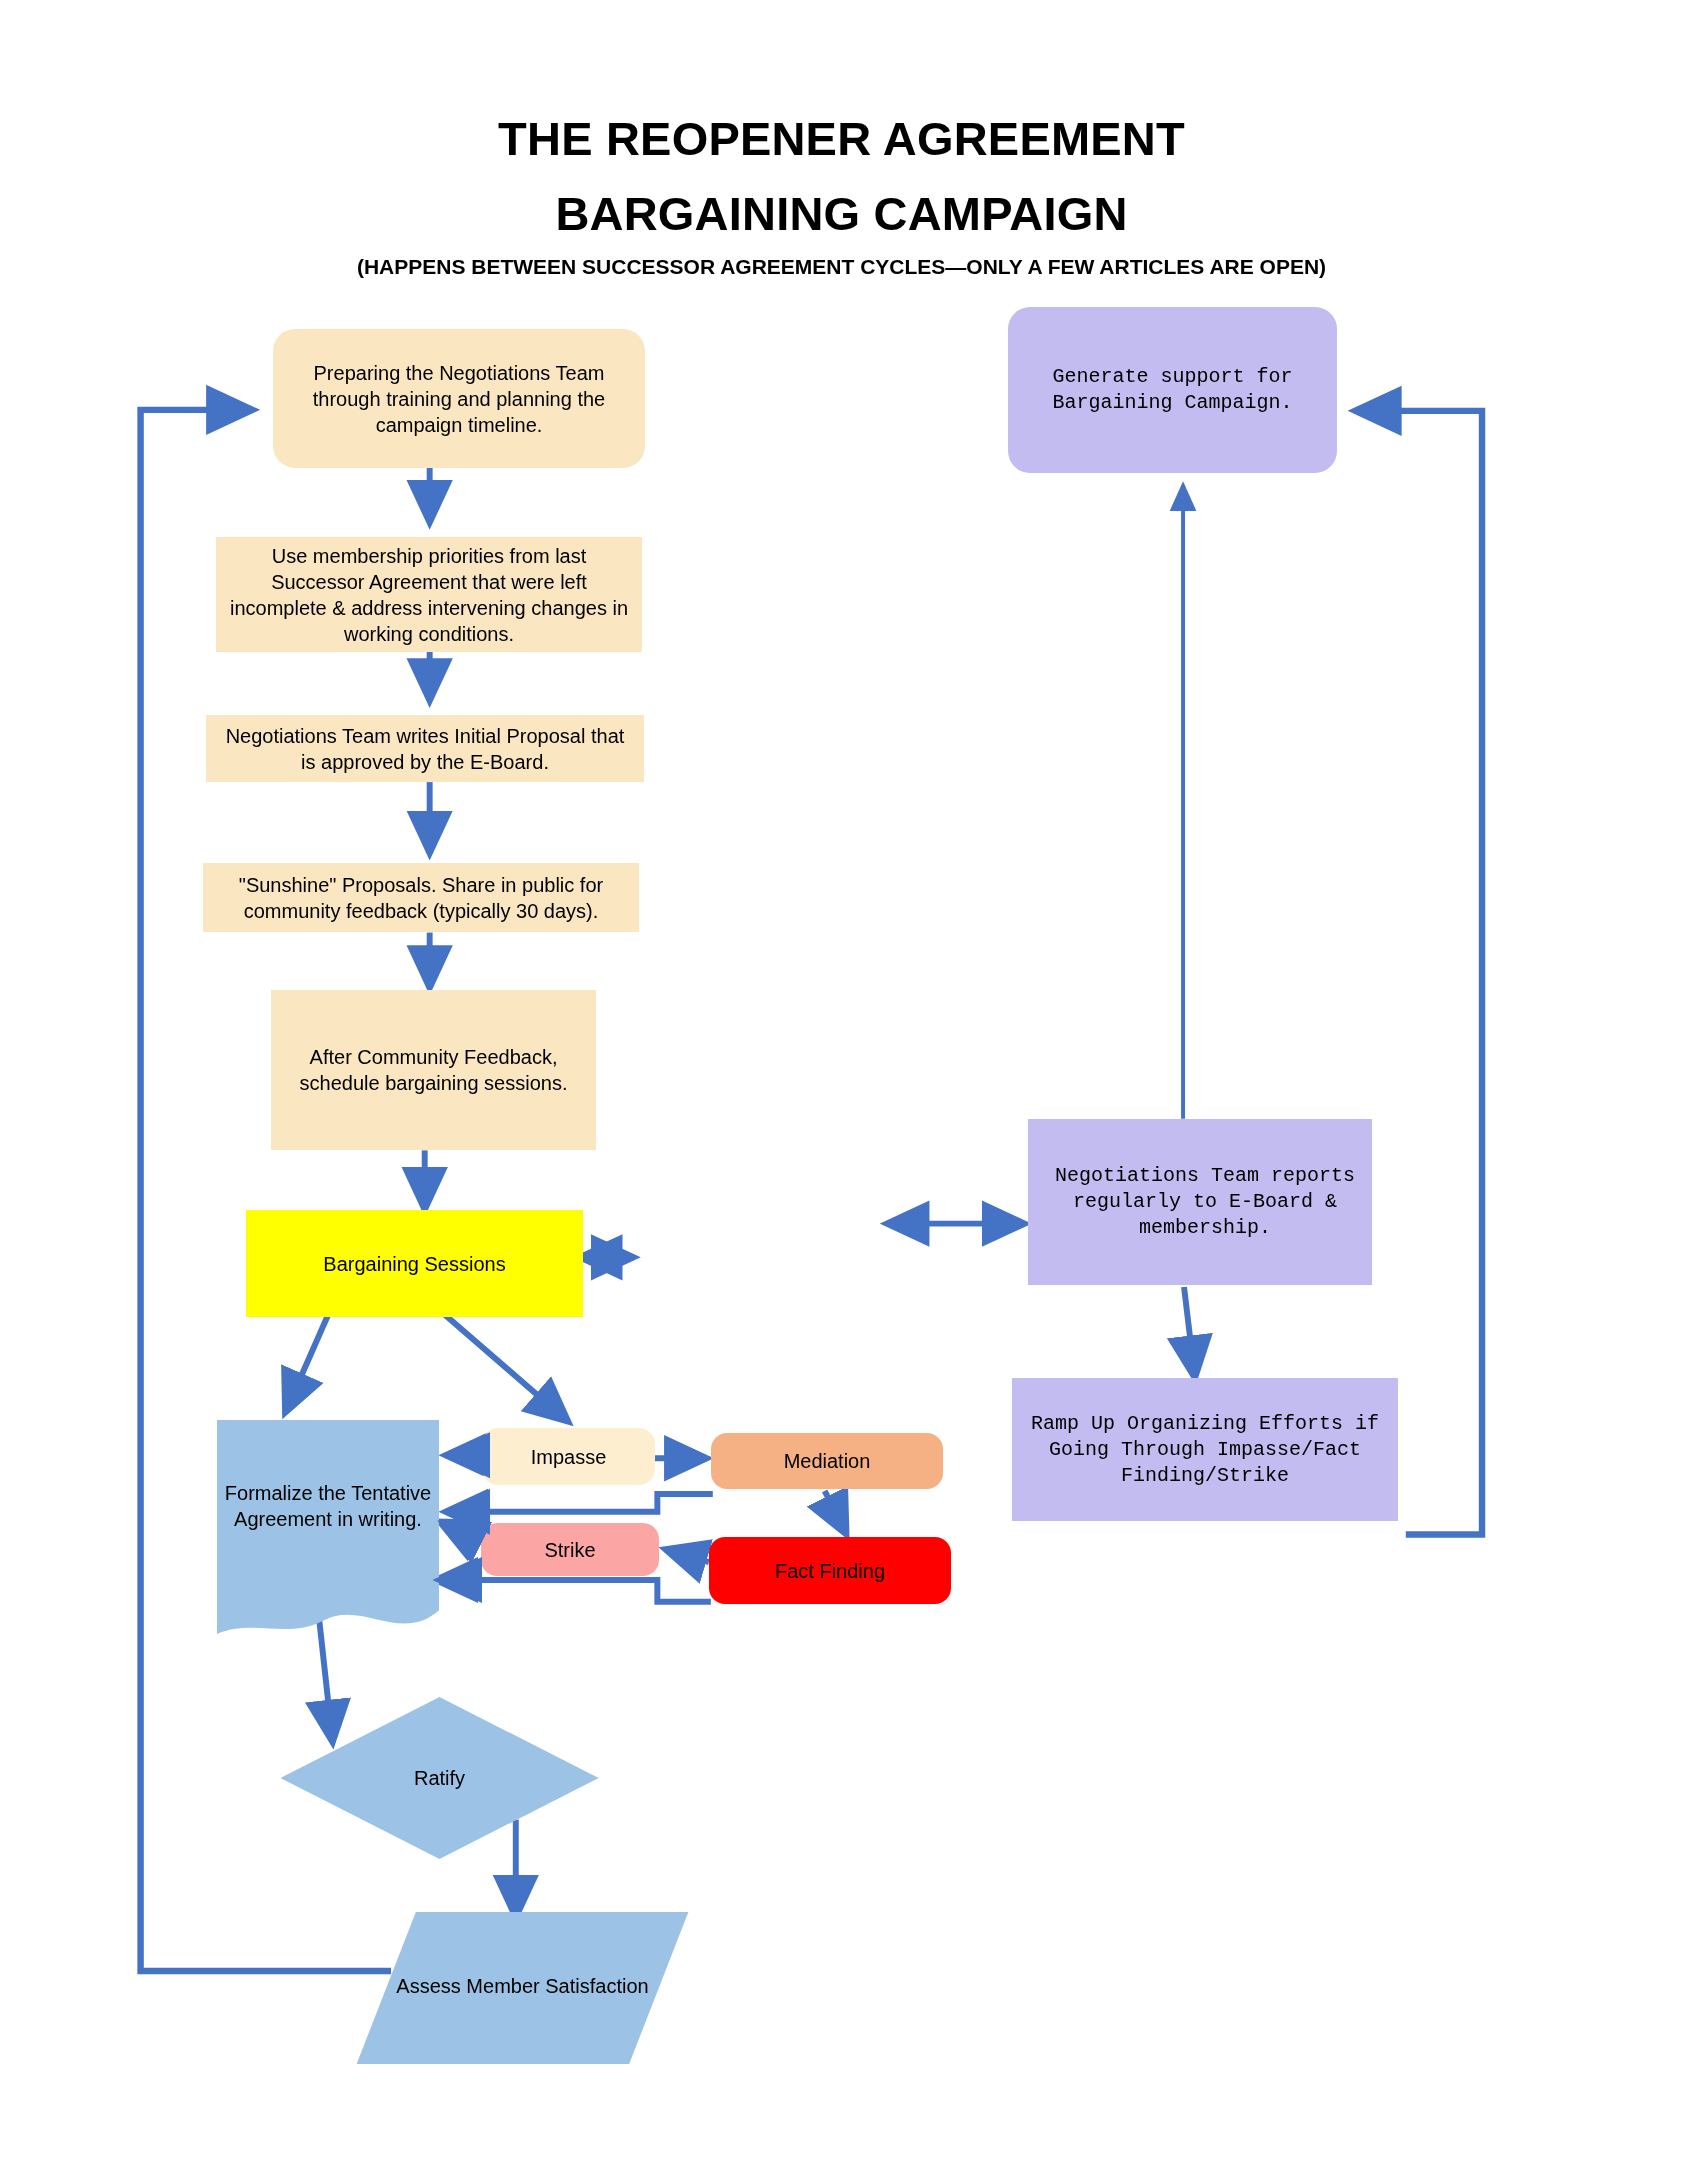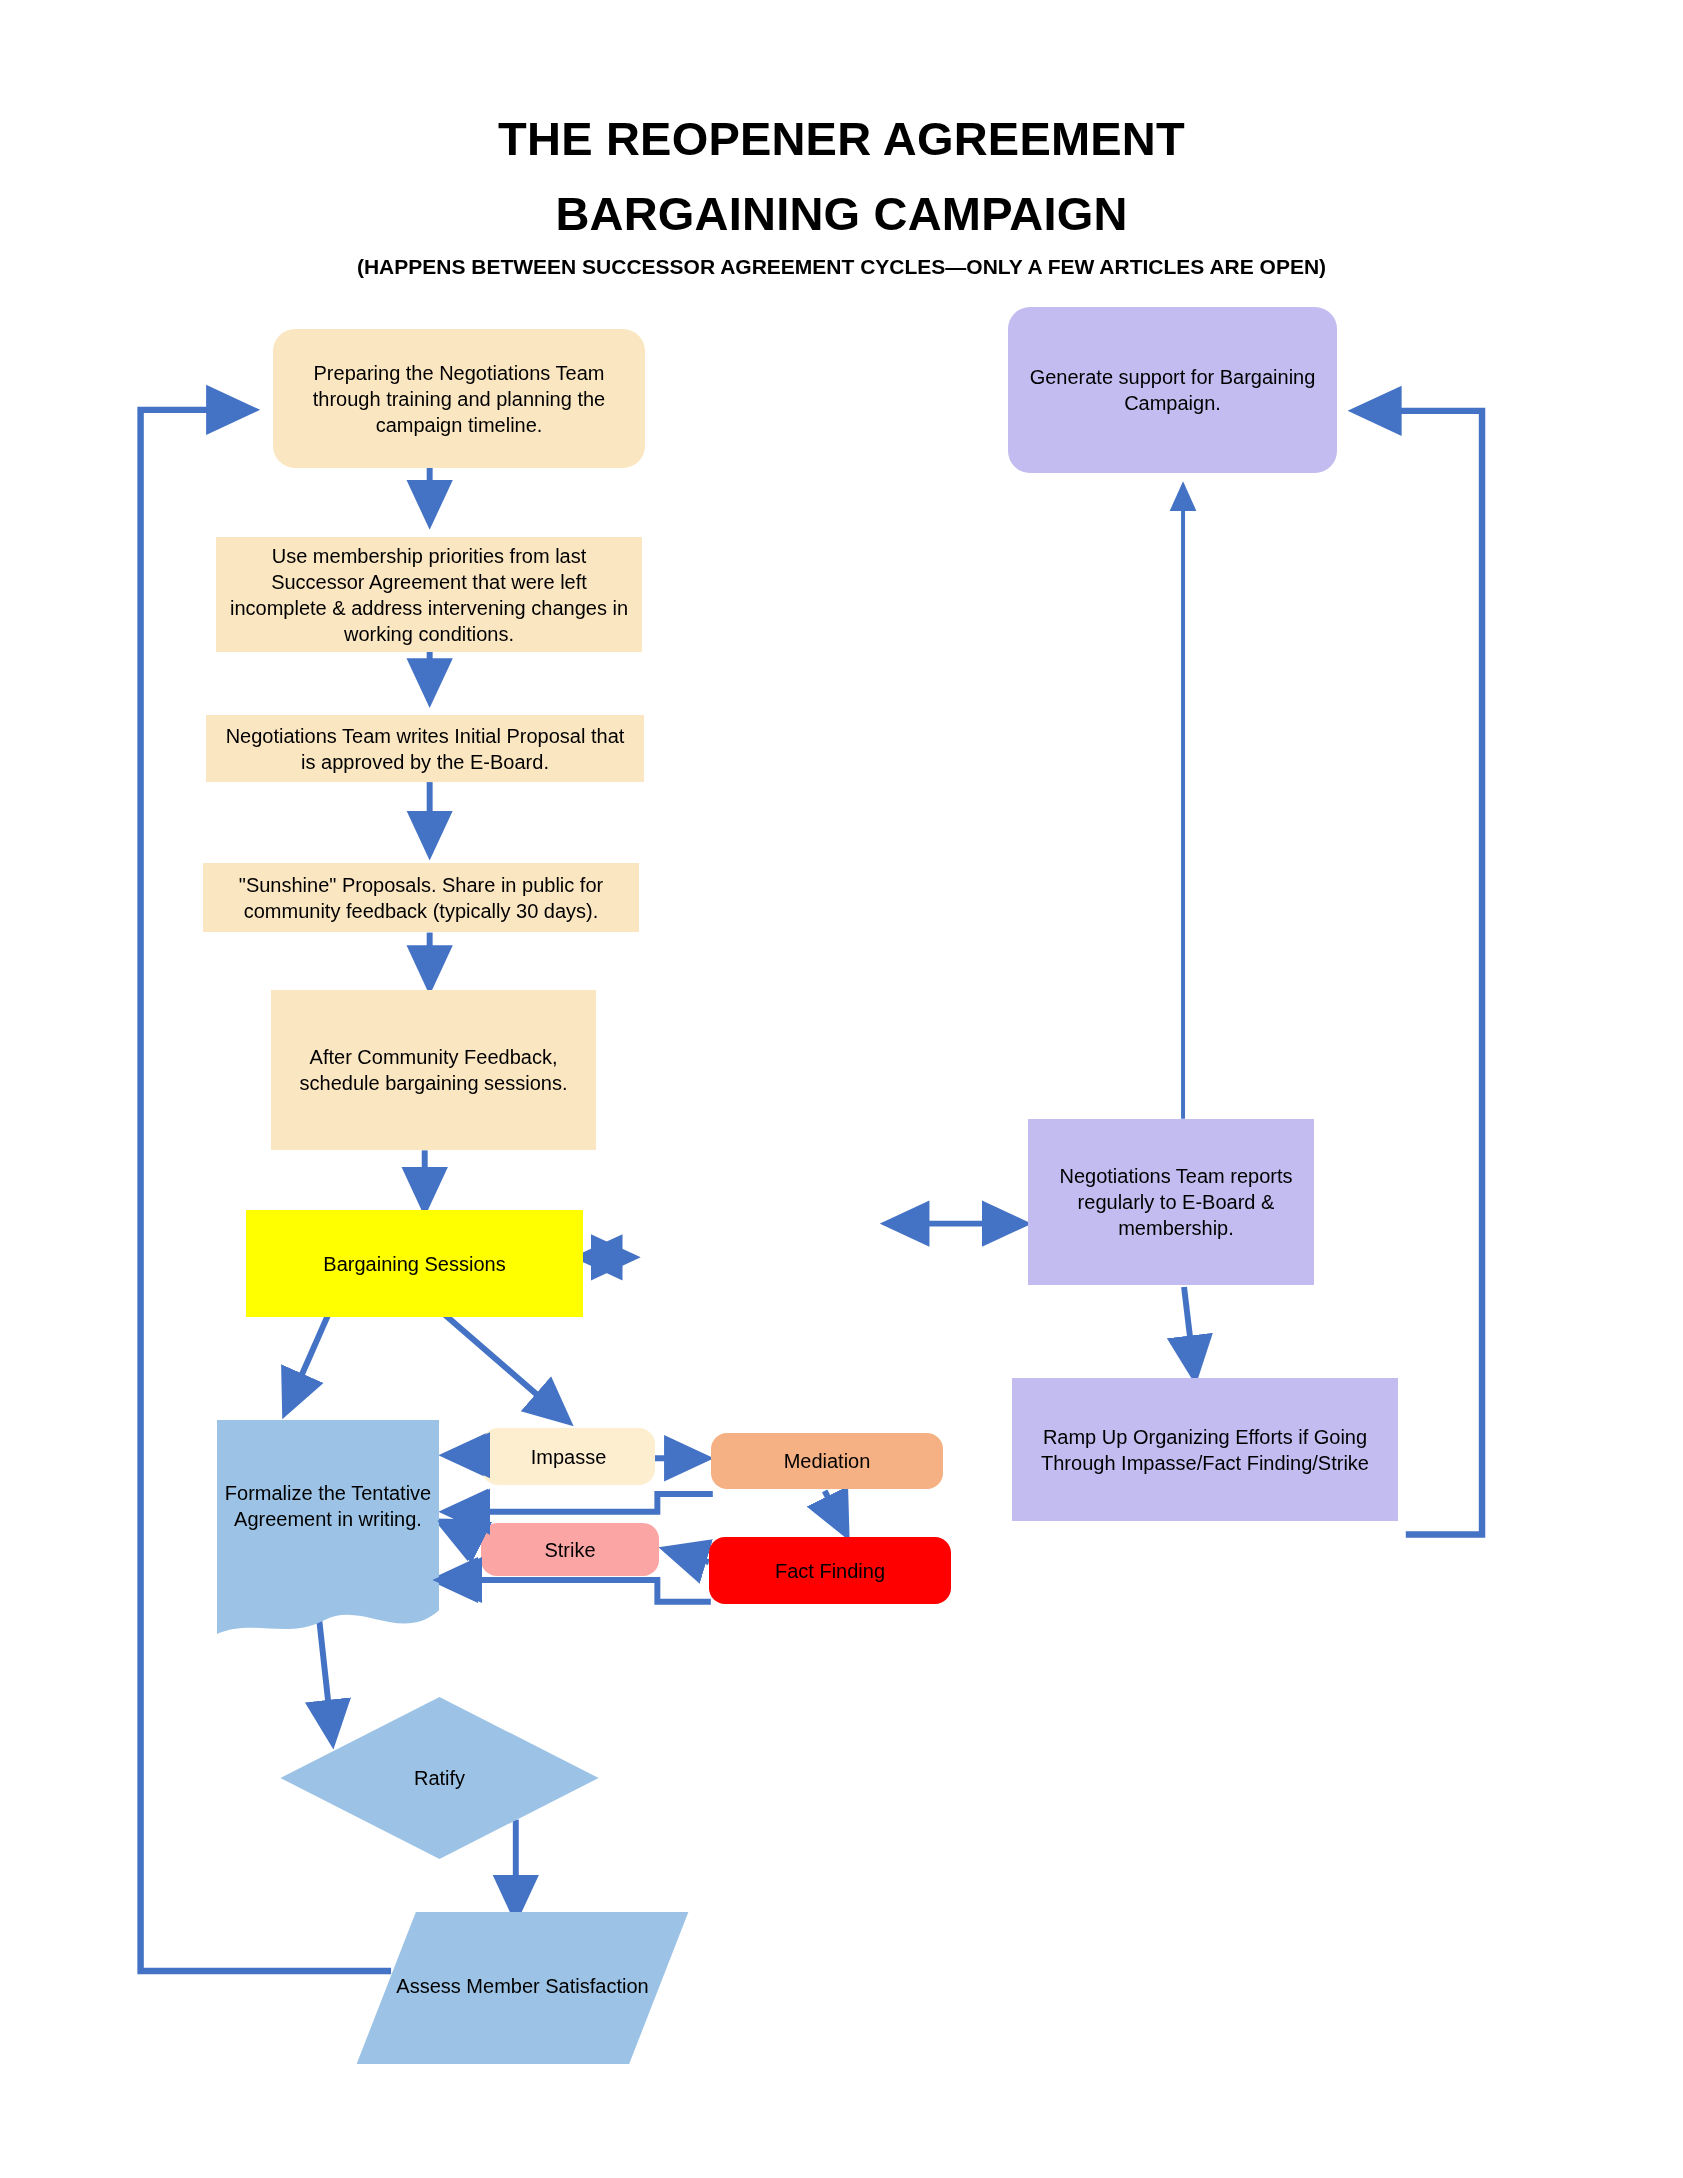--- a/index.html
+++ b/index.html
@@ -38,21 +38,21 @@
     line-height:26px;
     box-sizing:border-box;
     padding:4px 10px;
     z-index:3;
   }
   .node span{display:block;width:100%;}
 
   .cream   {background:#fbe6c2;}
   .cream-l {background:#fdeed0;}
   .yellow  {background:#ffff00;}
-  .purple  {background:#c3bcf0;}
+  .purple  {background:#c3bcf0;font-family:Liberation Mono, monospace;}
   .orange  {background:#f5b183;}
   .pink    {background:#fca5a5;}
   .red     {background:#ff0000;}
 
   .r-lg{border-radius:22px;}
   .r-md{border-radius:16px;}
 
   
   #wires{position:absolute;left:0;top:0;width:1683px;height:2178px;z-index:1;}
   #wires-top{position:absolute;left:0;top:0;width:1683px;height:2178px;z-index:5;pointer-events:none;}
@@ -201,21 +201,21 @@
   </div>
 
   <div class="node red r-md" style="left:709px;top:1537px;width:242px;height:67px;">
     <span>Fact Finding</span>
   </div>
 
   <div class="node purple r-lg" style="left:1008px;top:307px;width:329px;height:166px;">
     <span>Generate support for Bargaining Campaign.</span>
   </div>
 
-  <div class="node purple" style="left:1028px;top:1119px;width:286px;height:166px;padding-left:20px;">
+  <div class="node purple" style="left:1028px;top:1119px;width:344px;height:166px;padding-left:20px;">
     <span>Negotiations Team reports regularly to E-Board &amp; membership.</span>
   </div>
 
   <div class="node purple" style="left:1012px;top:1378px;width:386px;height:143px;">
     <span>Ramp Up Organizing Efforts if Going Through Impasse/Fact Finding/Strike</span>
   </div>
 
   <svg id="wires-top" viewBox="0 0 1700 2200">
     <g stroke="#4472C4" fill="none">
 

